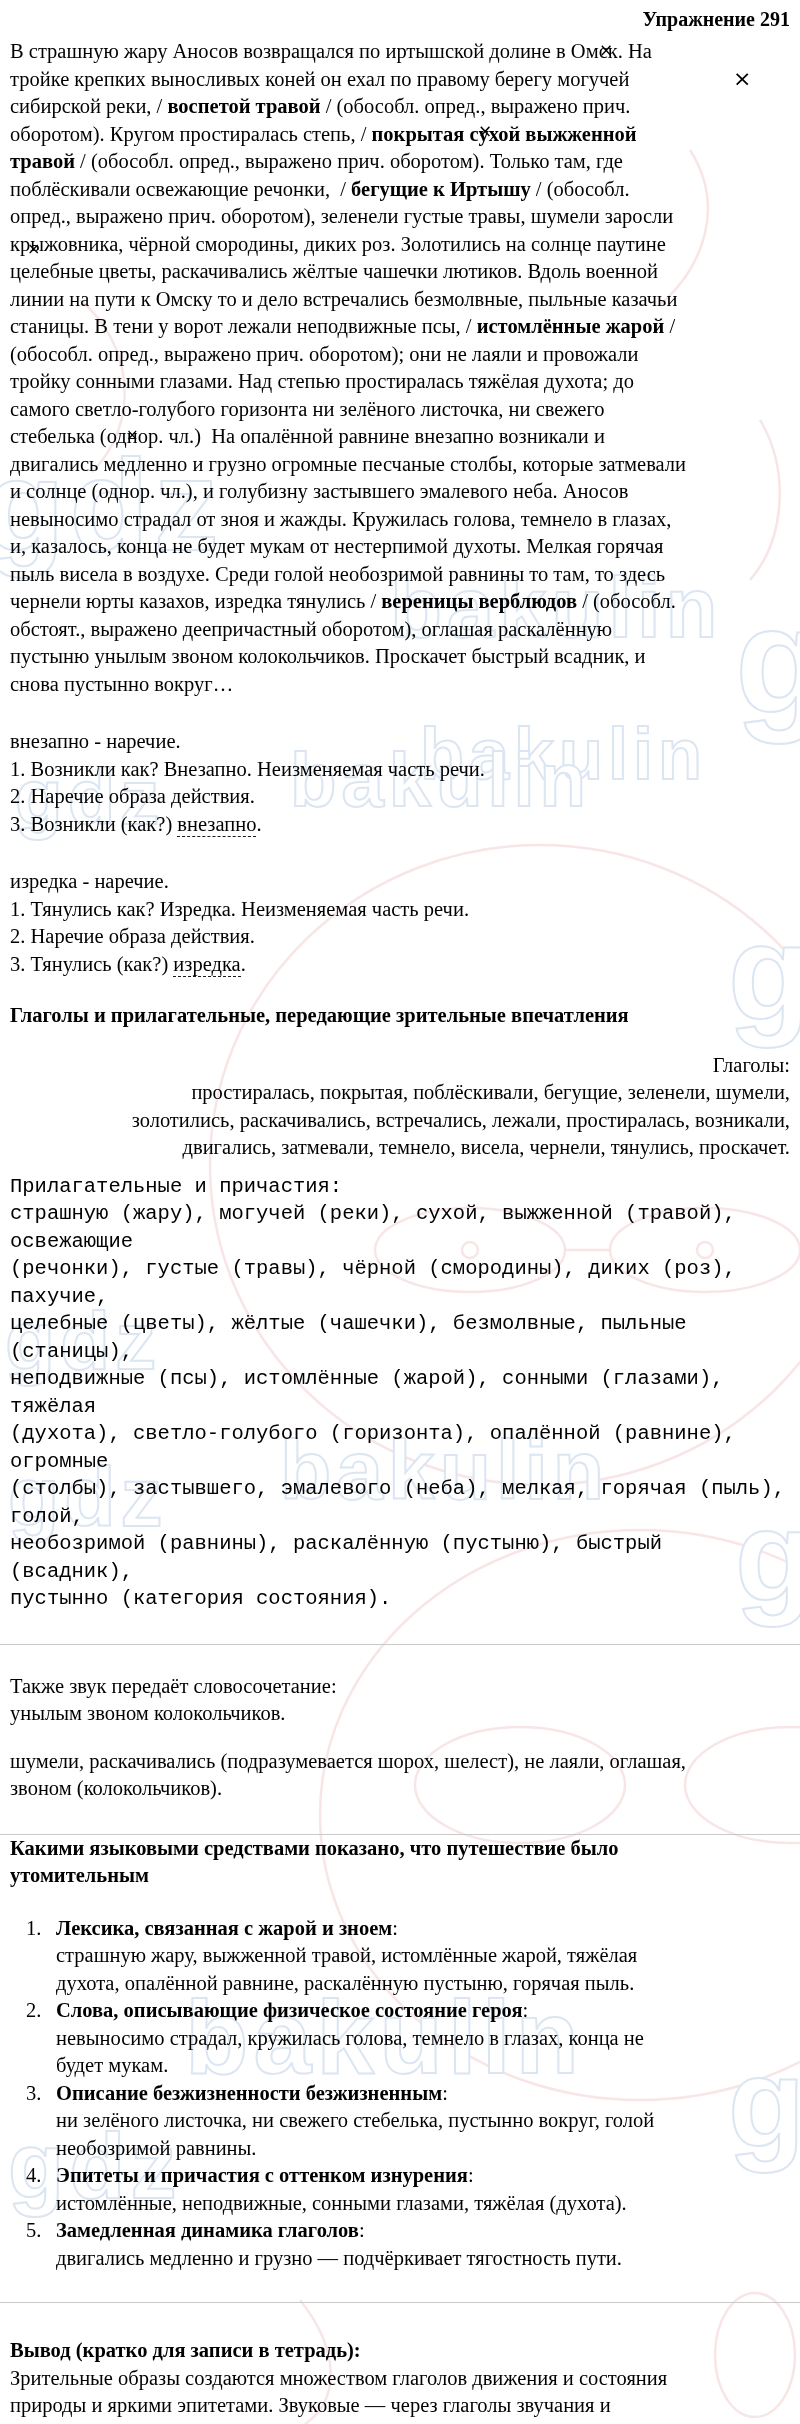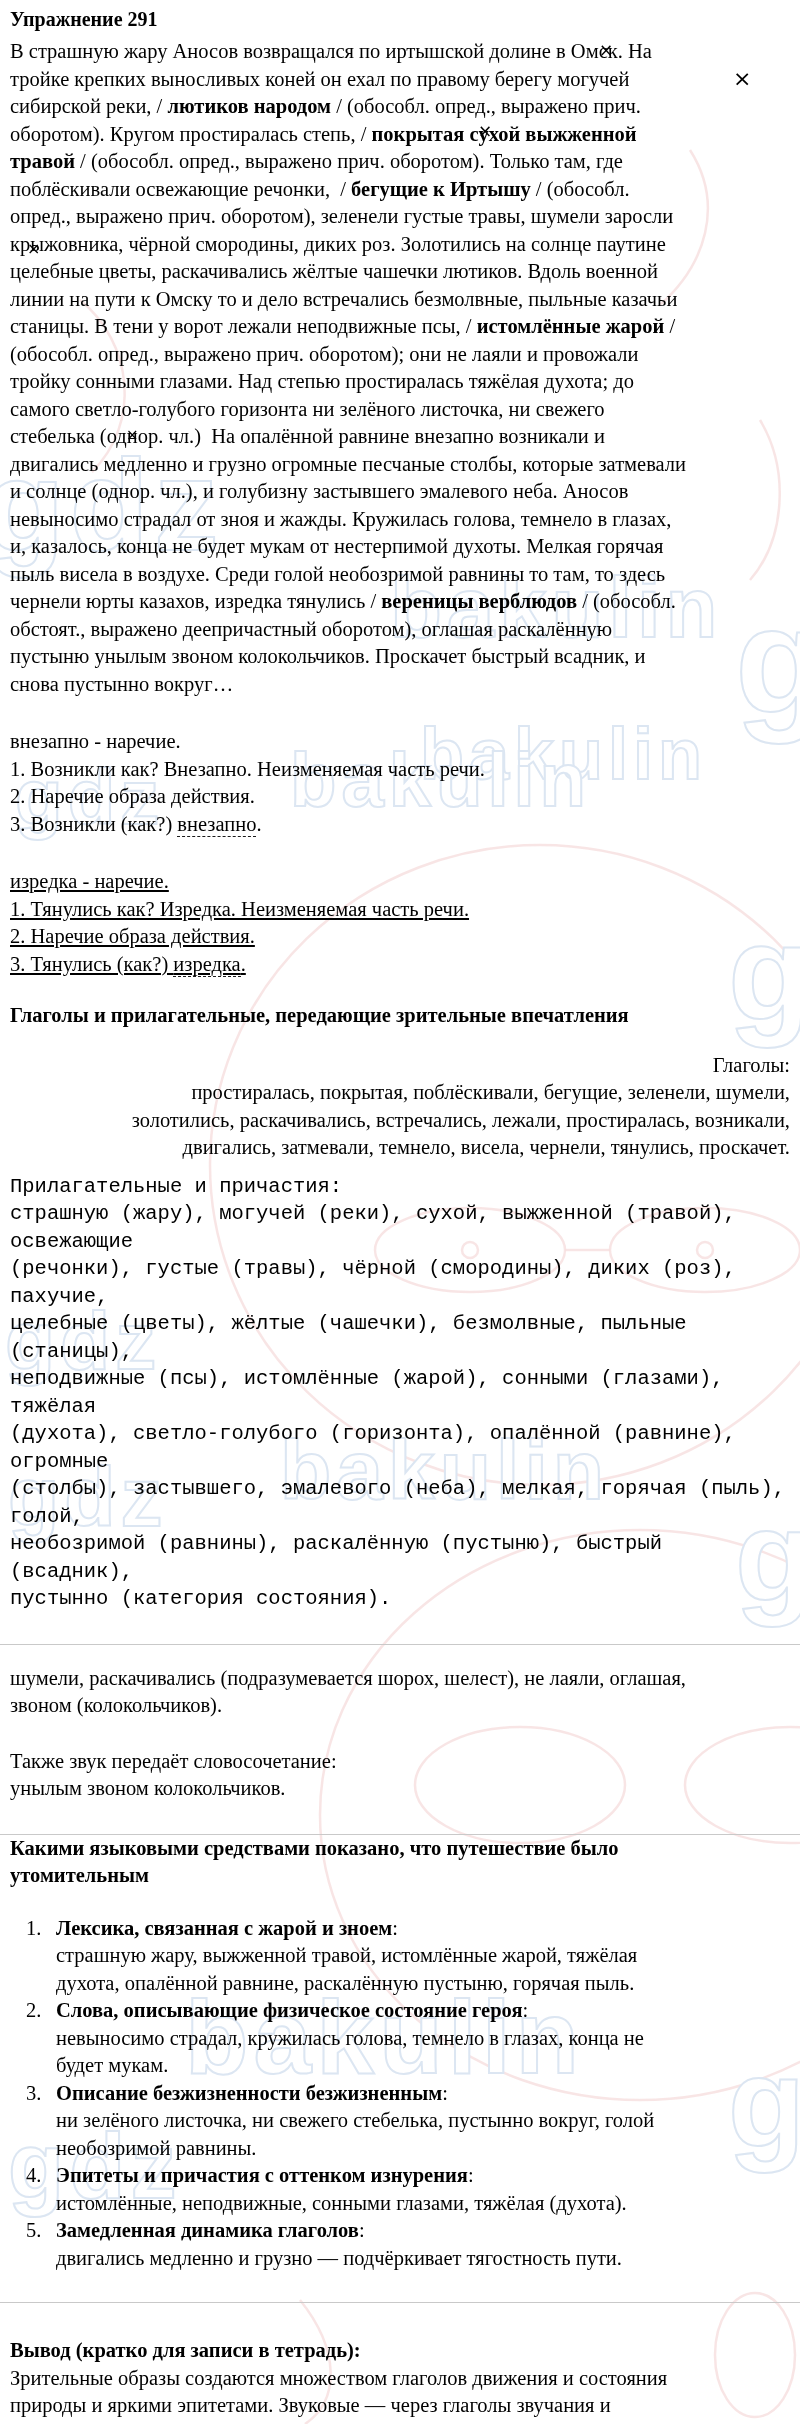--- a/index.html
+++ b/index.html
@@ -27,24 +27,24 @@
   .wm12{left:8px;top:2120px;font-size:92px;}
   .wm13{left:728px;top:2040px;font-size:126px;}
   .wm14{left:5px;top:1300px;font-size:82px;}
   .sketch{position:absolute;left:0;top:0;}
   
   .page{position:relative;z-index:1;padding:6px 10px 0 10px;}
   .pre{white-space:pre-wrap;margin:0;}
   .b{font-weight:bold;}
   .u{border-bottom:1.4px dashed #1a1a1a;padding-bottom:1px;}
   .h{font-weight:bold;}
-  h1{font-size:20px;line-height:27px;margin:0;font-weight:bold;}
+  h1{font-size:20px;line-height:27px;margin:0;font-weight:bold;text-align:right;}
   .main{margin-top:5px;}
   .advb1{margin-top:30px;}
-  .advb2{margin-top:30px;text-decoration:underline;}
+  .advb2{margin-top:30px;}
   .head-visual{margin-top:24px;}
   .verbs{margin-top:22px;text-align:right;}
   .adj{margin-top:11px;font-family:Liberation Mono, monospace;}
   .divider{height:1px;background:#c9c9c9;border:0;margin:0 -10px;}
   .hr1{margin-top:31px;}
   .head-sound{margin-top:39px;}
   .sound1{margin-top:20px;}
   .sound2{margin-top:28px;}
   .hr2{margin-top:31px;}
   .head-means{}
@@ -97,21 +97,21 @@
   <span class="wm wm13">g</span>
   <span class="wm wm14">gdz</span>
 </div>
 
 <div class="page">
 
   <h1>Упражнение 291</h1>
 
   <div class="pre main"><span>В страшную жару Аносов возвращался по иртышской долине в Омск. На
 тройке крепких выносливых коней он ехал по правому берегу могучей
-сибирской реки, / </span><span class="b">лютиков народом</span><span> / (обособл. опред., выражено прич.
+сибирской реки, / </span><span class="b">воспетой травой</span><span> / (обособл. опред., выражено прич.
 оборотом). Кругом простиралась степь, / </span><span class="b">покрытая сухой выжженной
 травой</span><span> / (обособл. опред., выражено прич. оборотом). Только там, где
 поблёскивали освежающие речонки,  / </span><span class="b">бегущие к Иртышу</span><span> / (обособл.
 опред., выражено прич. оборотом), зеленели густые травы, шумели заросли
 крыжовника, чёрной смородины, диких роз. Золотились на солнце паутине
 целебные цветы, раскачивались жёлтые чашечки лютиков. Вдоль военной
 линии на пути к Омску то и дело встречались безмолвные, пыльные казачьи
 станицы. В тени у ворот лежали неподвижные псы, / </span><span class="b">истомлённые жарой</span><span> /
 (обособл. опред., выражено прич. оборотом); они не лаяли и провожали
 тройку сонными глазами. Над степью простиралась тяжёлая духота; до
@@ -156,25 +156,25 @@
 целебные (цветы), жёлтые (чашечки), безмолвные, пыльные (станицы),
 неподвижные (псы), истомлённые (жарой), сонными (глазами), тяжёлая
 (духота), светло-голубого (горизонта), опалённой (равнине), огромные
 (столбы), застывшего, эмалевого (неба), мелкая, горячая (пыль), голой,
 необозримой (равнины), раскалённую (пустыню), быстрый (всадник),
 пустынно (категория состояния).</div>
 
   <hr class="divider hr1">
 
 
+  <div class="pre sound2">Также звук передаёт словосочетание:
+унылым звоном колокольчиков.</div>
+
   <div class="pre sound1">шумели, раскачивались (подразумевается шорох, шелест), не лаяли, оглашая,
 звоном (колокольчиков).</div>
-
-  <div class="pre sound2">Также звук передаёт словосочетание:
-унылым звоном колокольчиков.</div>
 
   <hr class="divider hr2">
 
   <div class="h pre head-means">Какими языковыми средствами показано, что путешествие было
 утомительным</div>
 
   <div class="list">
     <div class="li">
       <span class="num">1.</span>
       <div class="li-content"><span class="b">Лексика, связанная с жарой и зноем</span><span>:

